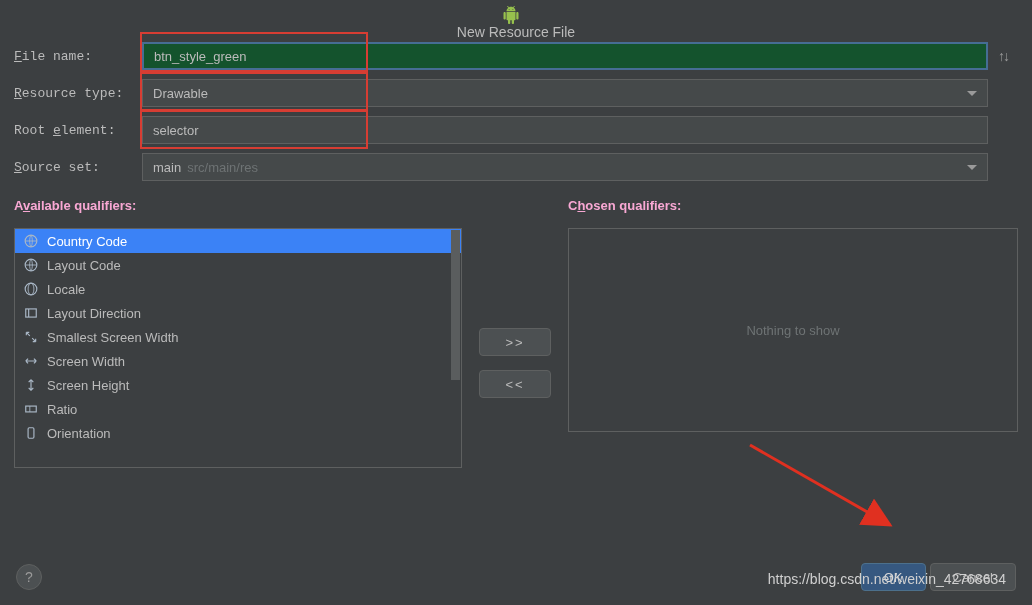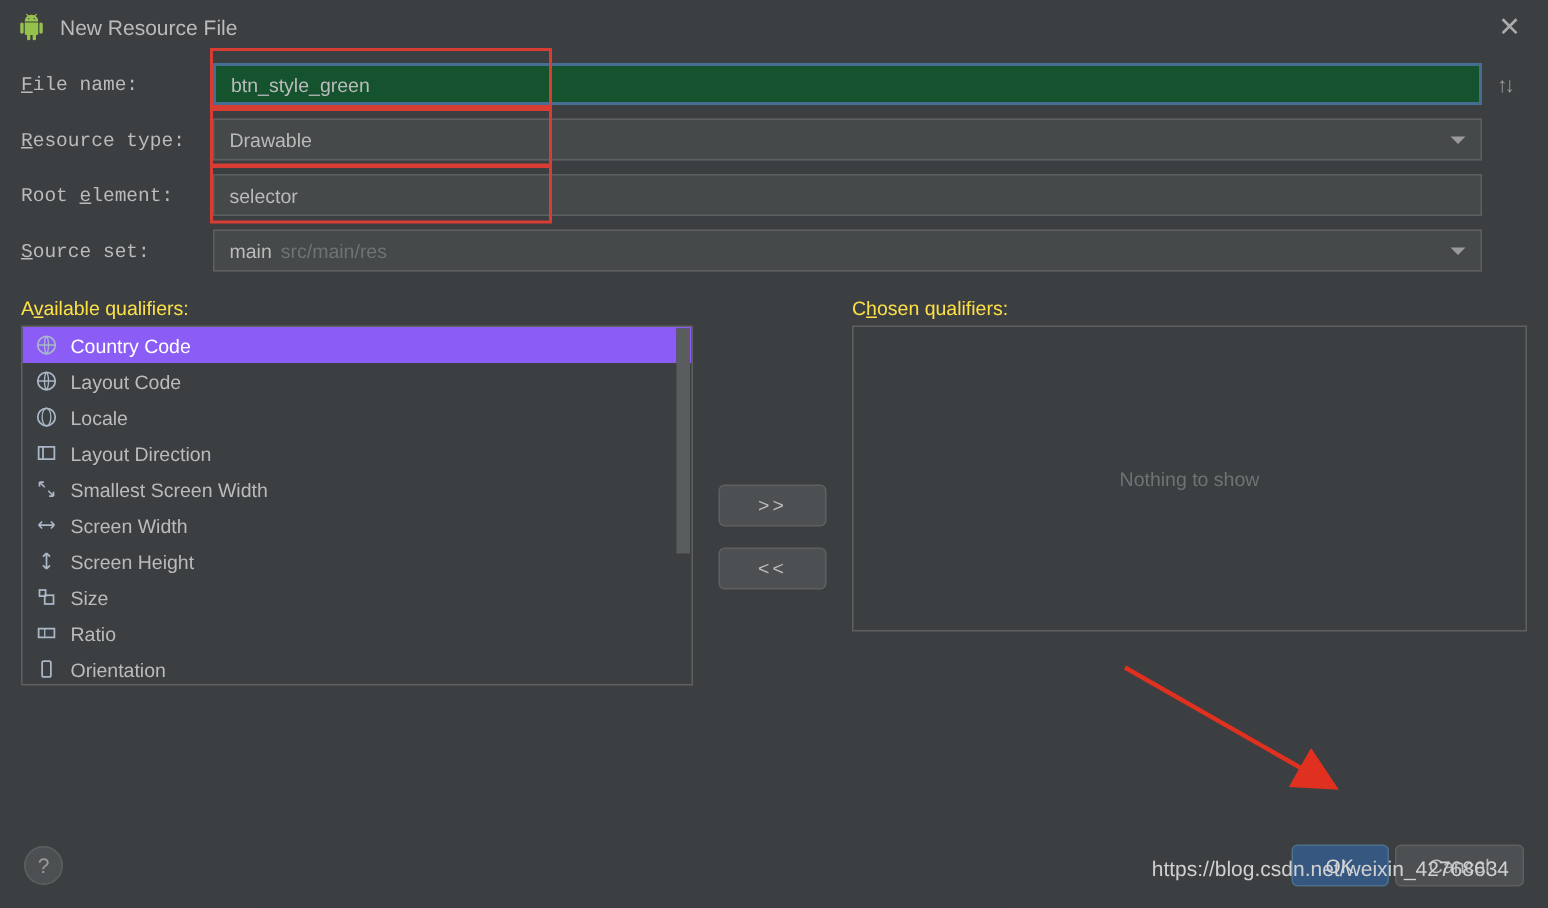--- a/index.html
+++ b/index.html
@@ -11,20 +11,21 @@
       width: 1032px;
       height: 605px;
       overflow: hidden;
       position: relative;
     }
     .titlebar {
       display: flex;
       align-items: center;
       padding: 6px 12px;
       height: 36px;
+      flex-direction: column;
     }
     .titlebar .android-icon {
       width: 18px; height: 18px;
       margin-right: 10px;
     }
     .titlebar .title { flex: 1; color: #bbbbbb; font-size: 14px; }
     .titlebar .close { 
       color: #aaaaaa; 
       font-size: 18px; 
       cursor: pointer;
@@ -86,39 +87,39 @@
       z-index: 5;
     }
     .qualifiers-section {
       display: flex;
       padding: 8px 14px 0 14px;
       gap: 12px;
     }
     .qual-col-left { width: 448px; }
     .qual-col-mid { width: 82px; display: flex; flex-direction: column; align-items: center; justify-content: center; gap: 14px; padding-top: 60px;}
     .qual-col-right { flex: 1; }
-    .qual-label { color: #fde047; margin-bottom: 4px; display:block; }
+    .qual-label { color: #f9a8d4; margin-bottom: 15px; display:block;font-weight:bold; }
     .listbox {
       background: #3c3f41;
       border: 1px solid #5e6060;
       height: 240px;
       overflow: hidden;
       position: relative;
     }
     .listbox-inner { height: 100%; overflow: hidden; }
     .list-item {
       display: flex;
       align-items: center;
       padding: 3px 8px;
       color: #bbbbbb;
       cursor: pointer;
       gap: 8px;
       height: 24px;
     }
-    .list-item.selected { background: #8b5cf6; color: #ffffff; }
+    .list-item.selected { background: #3b82f6; color: #ffffff; }
     .list-icon { width: 16px; height: 16px; display: inline-flex; align-items:center; justify-content:center; color:#a9b7c6; flex-shrink:0; }
     .scrollbar-track {
       position: absolute;
       right: 1px; top: 1px; bottom: 1px;
       width: 9px;
       background: #3c3f41;
     }
     .scrollbar-thumb {
       position: absolute;
       right: 0;
@@ -309,29 +310,20 @@
             <span class="list-icon">
               <svg width="14" height="14" viewBox="0 0 24 24">
                 <path d="M12 3v18M12 3l-4 4M12 3l4 4M12 21l-4-4M12 21l4-4" stroke="#a9b7c6" stroke-width="2" fill="none"></path>
               </svg>
             </span>
             <span>Screen Height</span>
           </div>
           <div class="list-item">
             <span class="list-icon">
               <svg width="14" height="14" viewBox="0 0 24 24">
-                <rect x="4" y="4" width="7" height="7" fill="none" stroke="#a9b7c6" stroke-width="2"></rect>
-                <rect x="10" y="10" width="10" height="10" fill="none" stroke="#a9b7c6" stroke-width="2"></rect>
-              </svg>
-            </span>
-            <span>Size</span>
-          </div>
-          <div class="list-item">
-            <span class="list-icon">
-              <svg width="14" height="14" viewBox="0 0 24 24">
                 <rect x="3" y="7" width="18" height="10" fill="none" stroke="#a9b7c6" stroke-width="2"></rect>
                 <path d="M10 7v10" stroke="#a9b7c6" stroke-width="1.5"></path>
               </svg>
             </span>
             <span>Ratio</span>
           </div>
           <div class="list-item">
             <span class="list-icon">
               <svg width="14" height="14" viewBox="0 0 24 24">
                 <rect x="7" y="3" width="10" height="18" rx="2" fill="none" stroke="#a9b7c6" stroke-width="2"></rect>

